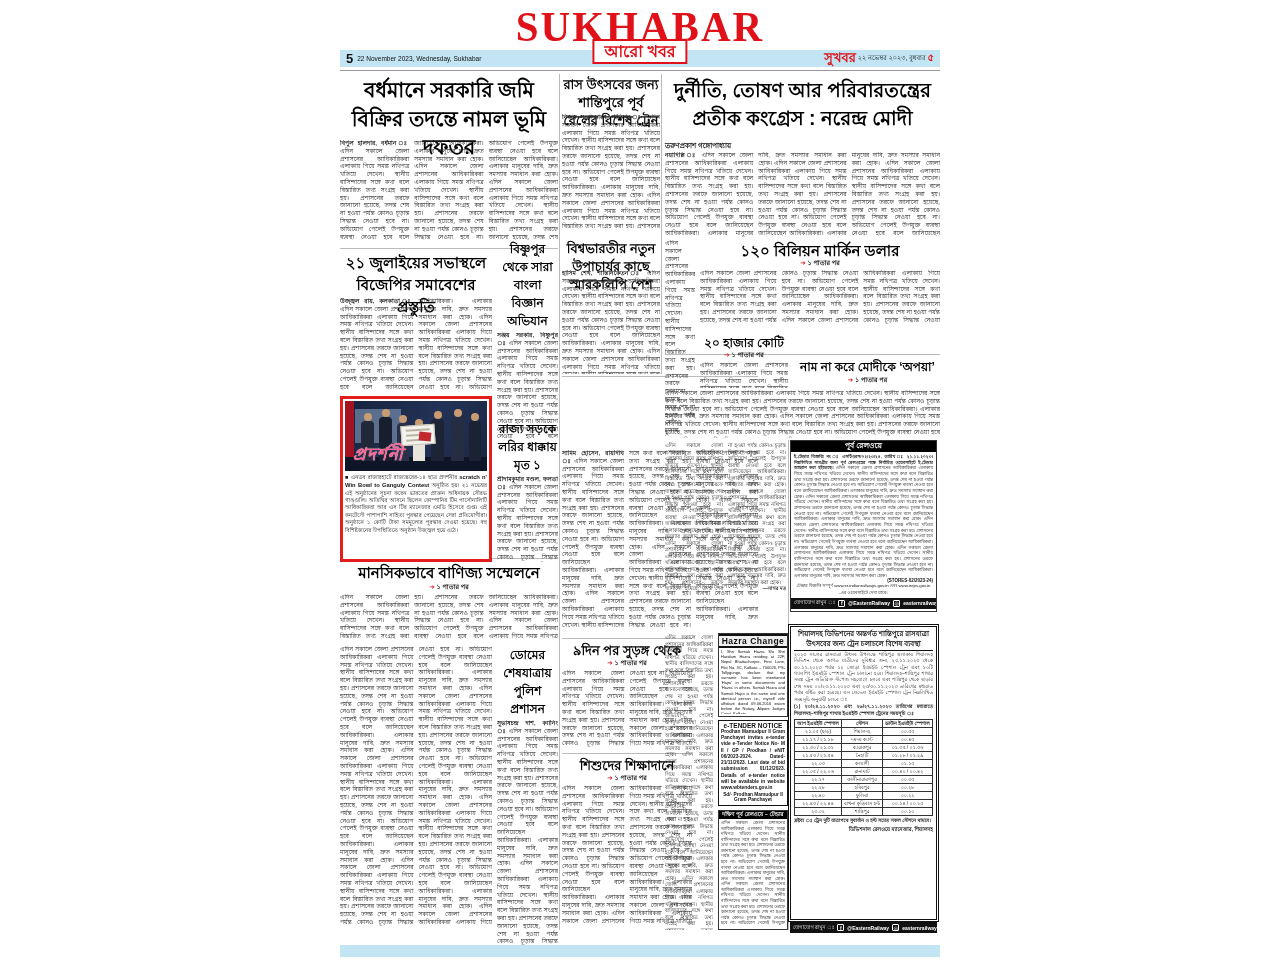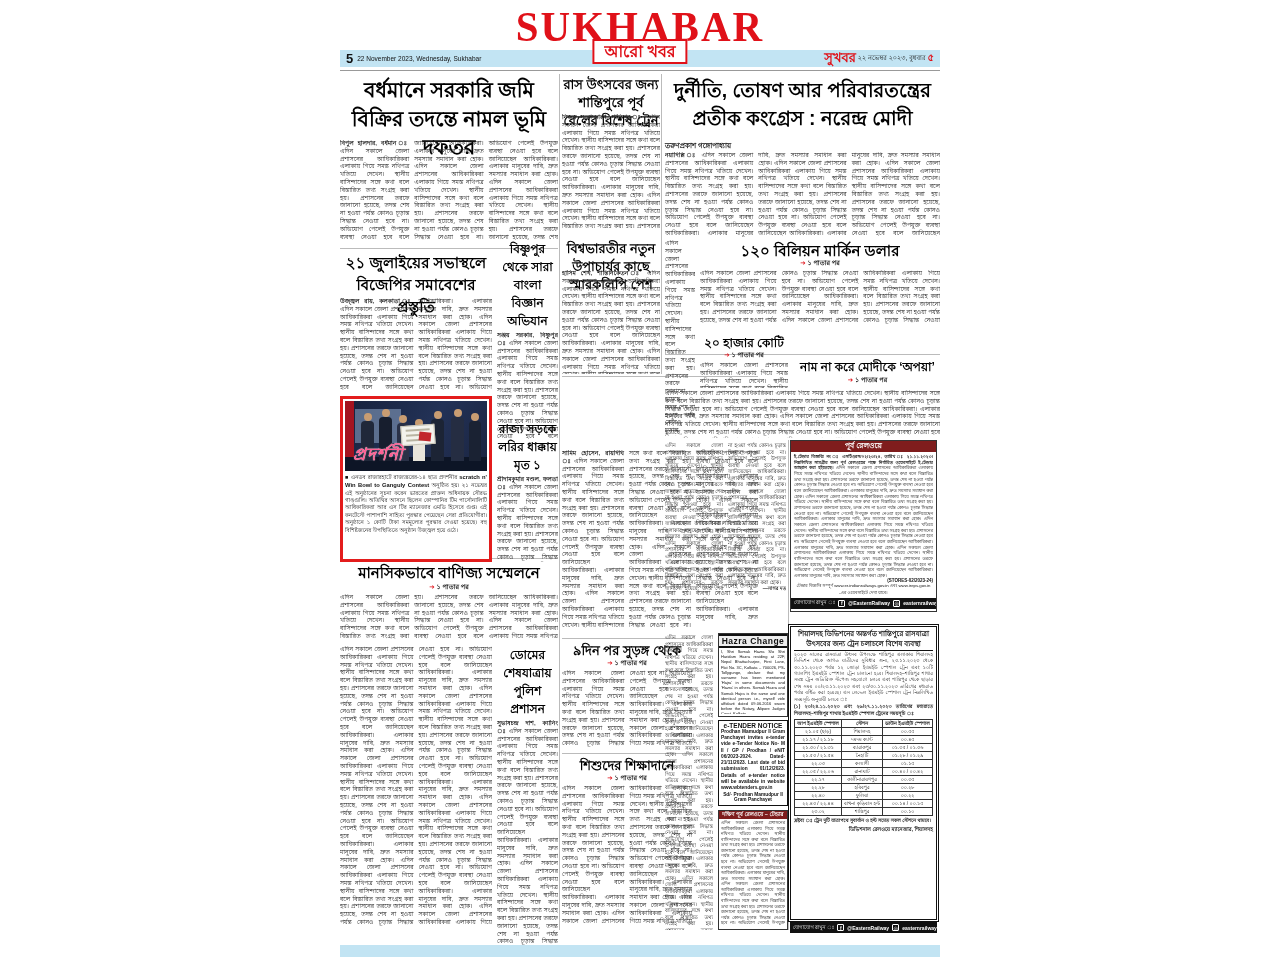--- a/index.html
+++ b/index.html
@@ -57,21 +57,21 @@
   .cheque i { display:block; height:2px; margin:3px 4px 0; background:#b9b4a2; }
   .redfolder { position:absolute; left:74px; bottom:30px; width:12px; height:9px; background:#c2272d; transform:rotate(6deg); }
   .overlay-script { position:absolute; left:8px; bottom:2px; font-size:17px; font-weight:bold; color:#ff5f93;
     font-family:"Liberation Serif",serif; font-style:italic; text-shadow:0 0 1px #fff; letter-spacing:1px; }
   .caption { margin-top:3px; font-size:5.5px; line-height:1.35; text-align:justify; overflow:hidden; height:62px; }
   .caption b.en { font-size:5.8px; }
 
   
   .boxed { border:1px solid #333; background:#fff; overflow:hidden; }
   .er-box { left:450px; top:440px; width:147px; height:172px; }
-  .box-head-black { background:#7f1d1d; color:#fff; font-weight:bold; text-align:center; font-size:7.5px; line-height:1.45; }
+  .box-head-black { background:#000000; color:#fff; font-weight:bold; text-align:center; font-size:7.5px; line-height:1.45; }
   .er-body { padding:2px 3px; font-size:4.3px; line-height:1.32; text-align:justify; height:126px; overflow:hidden; }
   .er-stores { text-align:right; font-size:4.5px; padding:0 3px; font-weight:bold; }
   .er-links { text-align:center; font-size:4.3px; padding:0 3px 1px; }
   .socialbar { background:#111; color:#fff; display:flex; align-items:center; gap:3px; padding:0 3px; height:11px; font-size:5px; white-space:nowrap; overflow:hidden; }
   .soc-ic { display:inline-flex; align-items:center; justify-content:center; width:7px; height:7px; border:1px solid #fff; border-radius:1px; font-size:5px; font-weight:bold; flex:0 0 auto; }
   .bottom-social { left:450px; top:922px; width:147px; height:11px; }
 
   .nc-box { left:378px; top:633px; width:70px; height:84px; border:1px solid #333; }
   .nc-title { font-weight:bold; font-size:8.5px; text-align:center; border-bottom:2px solid #111; border-top:2px solid #111; letter-spacing:.5px; background:#eee; }
   .nc-body { padding:1px 2px; font-size:4px; line-height:1.3; text-align:justify; overflow:hidden; height:66px; }

